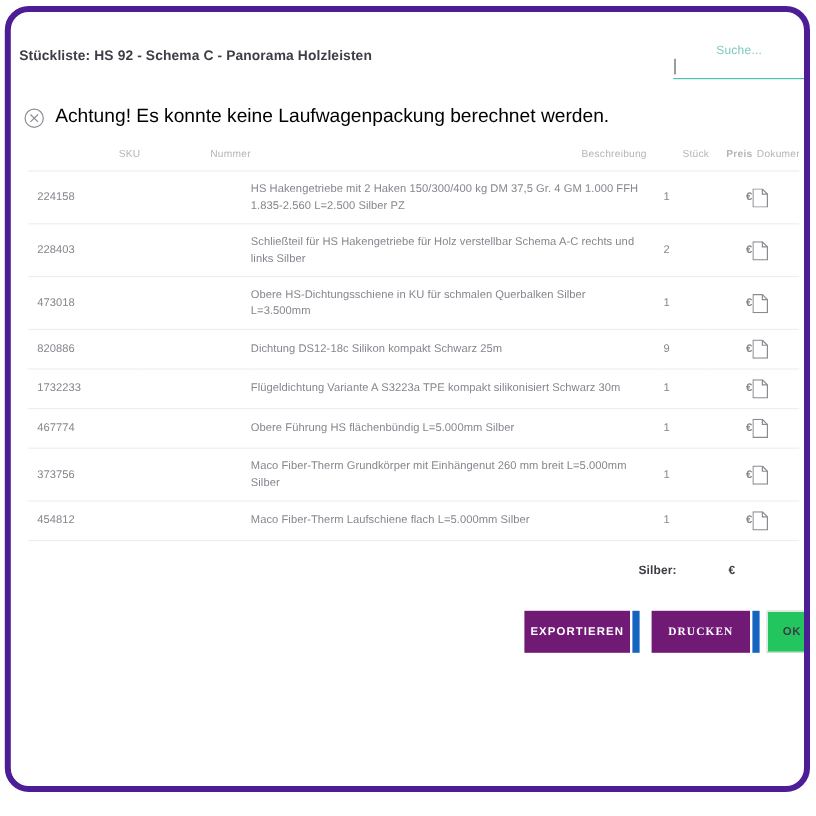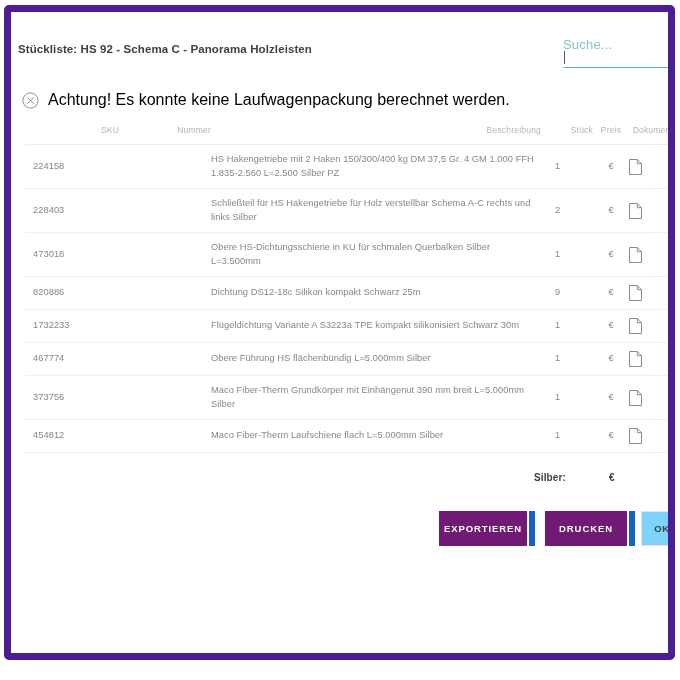--- a/index.html
+++ b/index.html
@@ -13,22 +13,22 @@
   }
 
   #modal {
     position: absolute;
     left: 4px;
     top: 5px;
     width: 671px;
     height: 655px;
     box-sizing: border-box;
     background: #ffffff;
-    border: 7px solid #4c1d95;
-    border-radius: 5px;
+    border: 5px solid #4c1d95;
+    border-radius: 20px;
     overflow: hidden;
   }
 
   
   #header {
     position: relative;
     height: 62px;
   }
   #dialog-title {
     position: absolute;
@@ -42,25 +42,26 @@
   }
 
   
   #search-field {
     position: absolute;
     left: 552px;
     top: 28px;
     width: 110px;
   }
   #search-label {
-    font-size: 13px;
+    font-size: 10px;
     color: #7fc8c2;
     letter-spacing: 0.2px;
     display: block;
     line-height: 10px;
+    text-align: center;
   }
   #search-inputwrap {
     position: relative;
     height: 17px;
     border-bottom: 1.6px solid #4FBDB0;
   }
   #search-input {
     position: absolute;
     left: 0;
     top: 0;
@@ -149,21 +150,21 @@
     line-height: 13.5px;
   }
 
   .col-sku     { width: 86px;  padding-left: 8px !important; }
   .col-nummer  { width: 92px; }
   .col-besch   { width: 330px; padding-right: 14px; }
   .col-stueck  { width: 38px; }
   .col-preis   { width: 36px; }
   .col-dok     { width: 44px; }
 
-  th.col-preis, td.col-preis { text-align: center; }
+  th.col-preis, td.col-preis { text-align: right; font-weight: bold; }
 
   .doc-icon { display: block; }
 
   
   #total-row {
     position: absolute;
     left: 14px;
     top: 458px;
     width: 643px;
     height: 22px;
@@ -214,29 +215,29 @@
   .accent-btn::after {
     content: "";
     position: absolute;
     right: -8px;
     top: 0;
     width: 6px;
     height: 35px;
     background: #1565C0;
   }
   #btn-exportieren { left: 428px; width: 88px; }
-  #btn-drucken     { left: 534px; width: 82px; }
+  #btn-drucken     { left: 534px; width: 82px; font-family: Liberation Serif, serif; }
 
   #btn-ok {
     position: absolute;
     left: 630px;
     top: 0;
     width: 42px;
     height: 35px;
-    background: #7dd3fc;
+    background: #22c55e;
     border: 1px solid #e4e4e4;
     color: #3e3e46;
     font-size: 9.5px;
     font-weight: bold;
     letter-spacing: 0.6px;
     font-family: "Liberation Sans", sans-serif;
     cursor: pointer;
     box-sizing: border-box;
   }
 </style>
@@ -355,21 +356,21 @@
             <td class="col-dok">
               <svg class="doc-icon" width="13" height="16" viewBox="0 0 13 16">
                 <path d="M0.5 0.5 H8.3 L12.5 4.7 V15.5 H0.5 Z" fill="#ffffff" stroke="#8a8a90" stroke-width="1"></path>
                 <path d="M8.3 0.5 V4.7 H12.5" fill="none" stroke="#8a8a90" stroke-width="1"></path>
               </svg>
             </td>
           </tr>
           <tr>
             <td class="col-sku">373756</td>
             <td class="col-nummer"></td>
-            <td class="col-besch">Maco Fiber-Therm Grundkörper mit Einhängenut 390 mm breit L=5.000mm Silber</td>
+            <td class="col-besch">Maco Fiber-Therm Grundkörper mit Einhängenut 260 mm breit L=5.000mm Silber</td>
             <td class="col-stueck">1</td>
             <td class="col-preis">€</td>
             <td class="col-dok">
               <svg class="doc-icon" width="13" height="16" viewBox="0 0 13 16">
                 <path d="M0.5 0.5 H8.3 L12.5 4.7 V15.5 H0.5 Z" fill="#ffffff" stroke="#8a8a90" stroke-width="1"></path>
                 <path d="M8.3 0.5 V4.7 H12.5" fill="none" stroke="#8a8a90" stroke-width="1"></path>
               </svg>
             </td>
           </tr>
           <tr>

